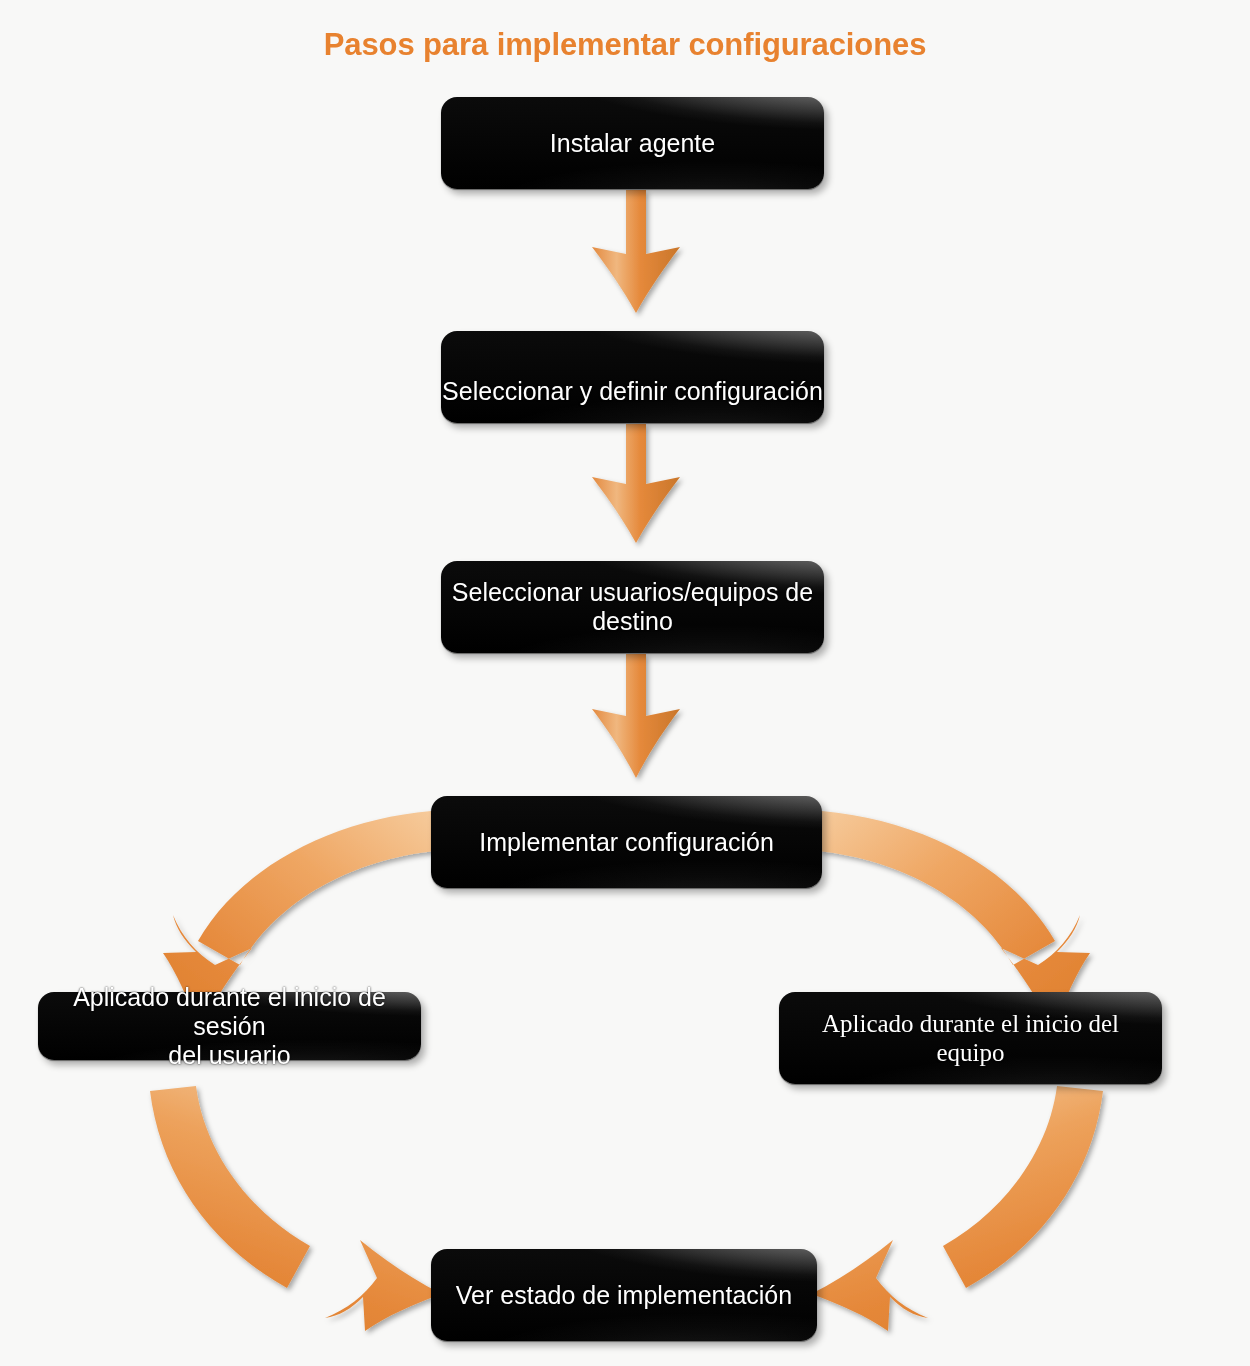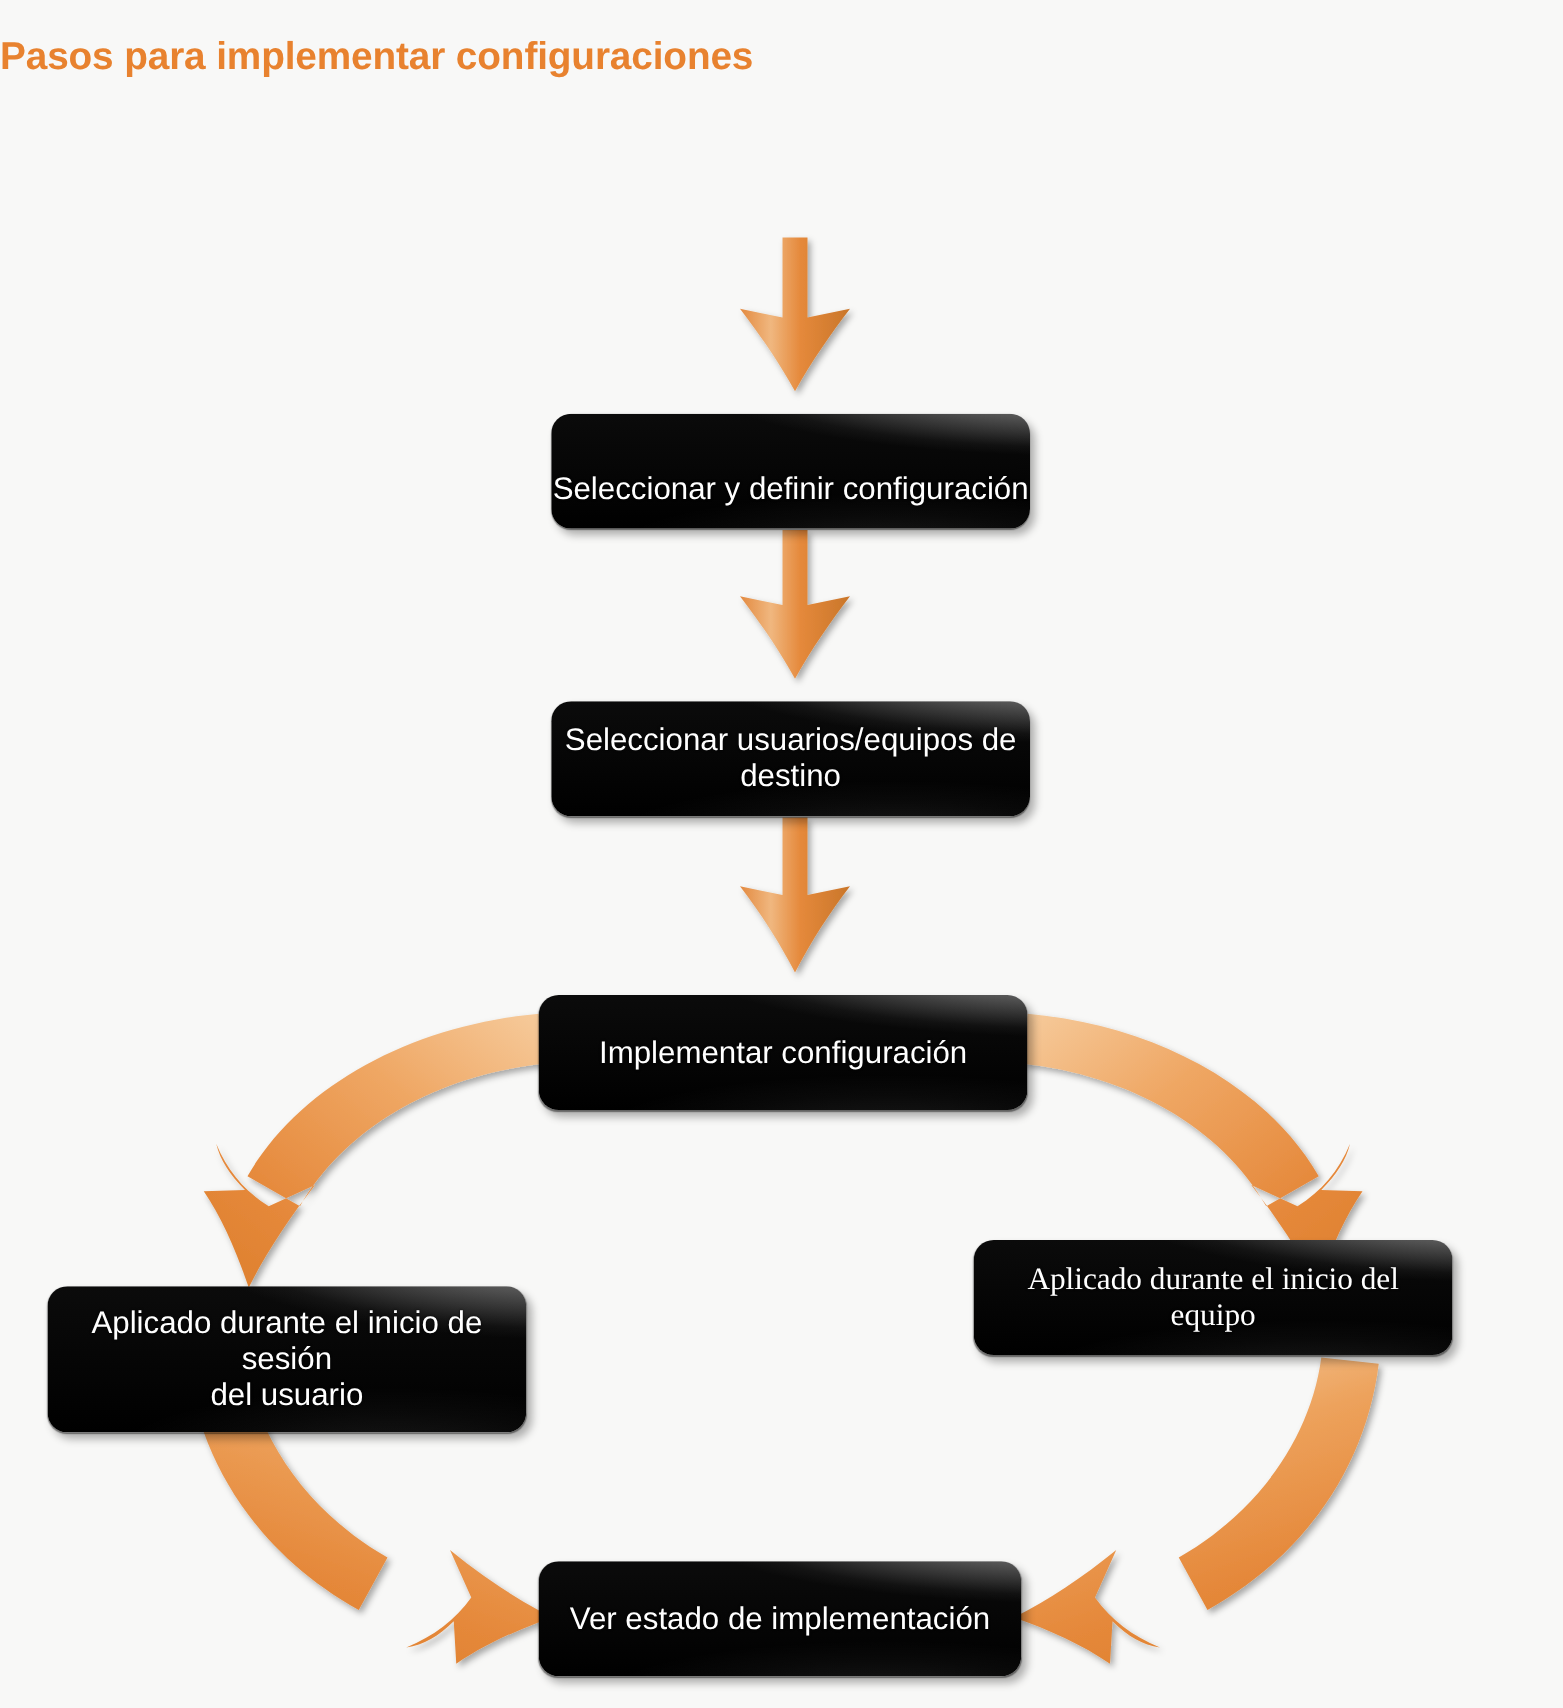--- a/index.html
+++ b/index.html
@@ -18,20 +18,21 @@
     position: absolute;
     left: 0; top: 0;
     width: 1250px;
     height: 1366px;
   }
   .title {
     position: absolute;
     left: 0;
     top: 27px;
     width: 1250px;
+    text-align: center;
     font-size: 31px;
     font-weight: bold;
     color: #e8822f;
     letter-spacing: -0.1px;
     white-space: nowrap;
   }
   
   .node {
     position: absolute;
     box-sizing: border-box;
@@ -65,21 +66,21 @@
     white-space: pre-line;
     position: relative;
     z-index: 3;
     text-shadow: 0 0 2px rgba(0,0,0,0.9);
   }
   
   #node-install        { left: 441px; top: 97px;   width: 383px; height: 92px; }
   #node-select-define  { left: 441px; top: 331px;  width: 383px; height: 92px; }
   #node-select-targets { left: 441px; top: 561px;  width: 383px; height: 92px; }
   #node-deploy         { left: 431px; top: 796px;  width: 391px; height: 92px; }
-  #node-user-logon     { left: 38px;  top: 992px;  width: 383px; height: 117px; margin-top: 37px; }
+  #node-user-logon     { left: 38px;  top: 992px;  width: 383px; height: 68px; }
   #node-machine-boot   { left: 779px; top: 992px;  width: 383px; height: 92px; font-family: Liberation Serif, serif; }
   #node-view-status    { left: 431px; top: 1249px; width: 386px; height: 92px; }
 
   
   #node-select-define .node-label { width: 420px; margin-top: 28px; }
   #node-user-logon .node-label    { width: 410px; }
 
   svg.arrows {
     position: absolute;
     left: 0; top: 0;
@@ -209,20 +210,23 @@
                M 928 1318
                C 906 1309 889 1296 876 1278
                L 893 1240
                C 866 1262 839 1280 811 1294
                C 840 1304 866 1316 888 1331
                L 890 1297
                C 902 1309 914 1316 928 1318 Z" fill="url(#gCurveR2)"></path>
     </g>
   </svg>
 
+  <div class="node" id="node-install">
+    <span class="node-label">Instalar agente</span>
+  </div>
 
   <div class="node" id="node-select-define">
     <span class="node-label">Seleccionar y definir configuración</span>
   </div>
 
   <div class="node" id="node-deploy">
     <span class="node-label">Implementar configuración</span>
   </div>
 
   <div class="node" id="node-select-targets">

